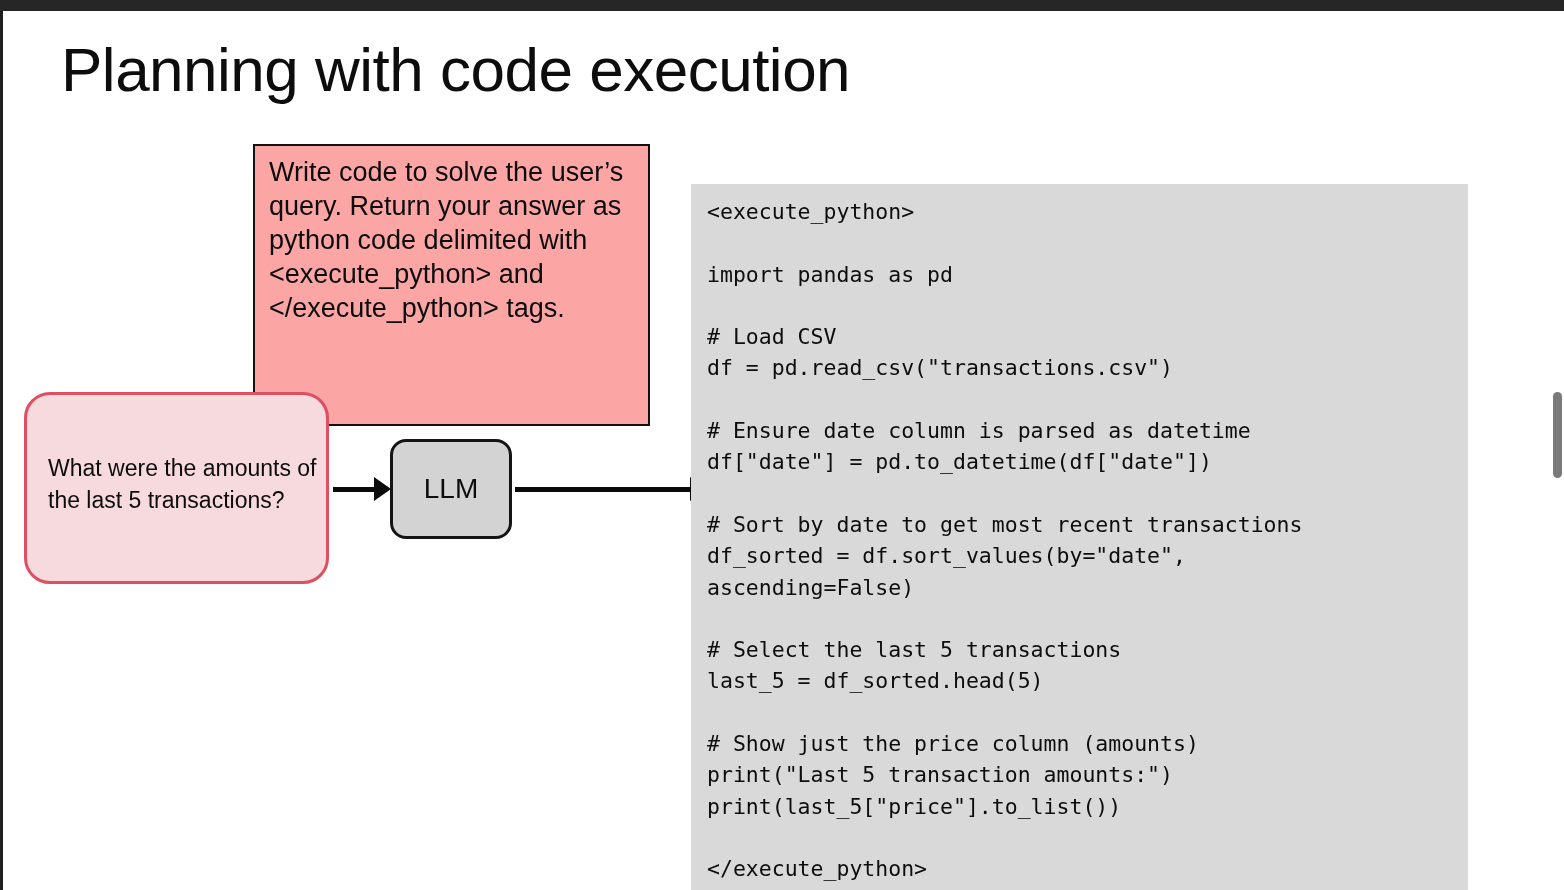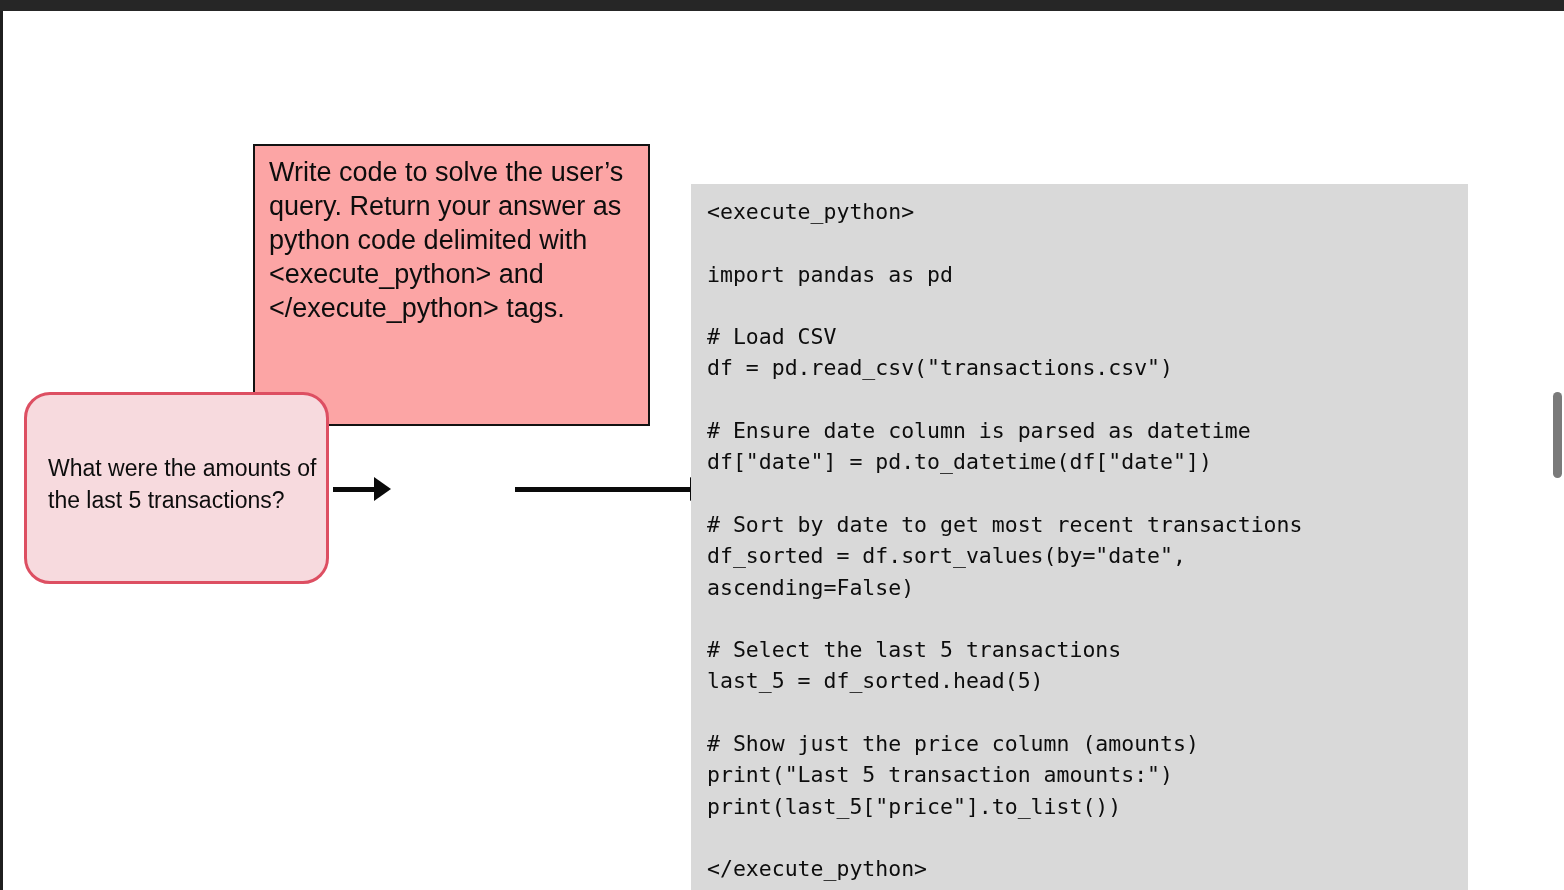--- a/index.html
+++ b/index.html
@@ -192,30 +192,34 @@
   }
 </style>
 </head>
 <body>
 
 <div id="top-bar"></div>
 <div id="left-edge"></div>
 
 <div id="slide">
 
+  <div id="page-title">Planning with code execution</div>
 
 
   <div id="system-prompt-box">
     <div id="system-prompt-text">Write code to solve the user’s query. Return your answer as python code delimited with &lt;execute_python&gt; and &lt;/execute_python&gt; tags.</div>
   </div>
 
   <div id="user-bubble">
     <div id="user-bubble-text">What were the amounts of the last 5 transactions?</div>
   </div>
 
+  <div id="llm-box">
+    <div id="llm-label">LLM</div>
+  </div>
 
   <div id="arrow1-line" class="arrow-line"></div>
   <div id="arrow1-head" class="arrow-head"></div>
   <div id="arrow2-line" class="arrow-line"></div>
   <div id="arrow2-head" class="arrow-head"></div>
 
   <div id="code-block">
     <div id="code-text">&lt;execute_python&gt;
 
 import pandas as pd

